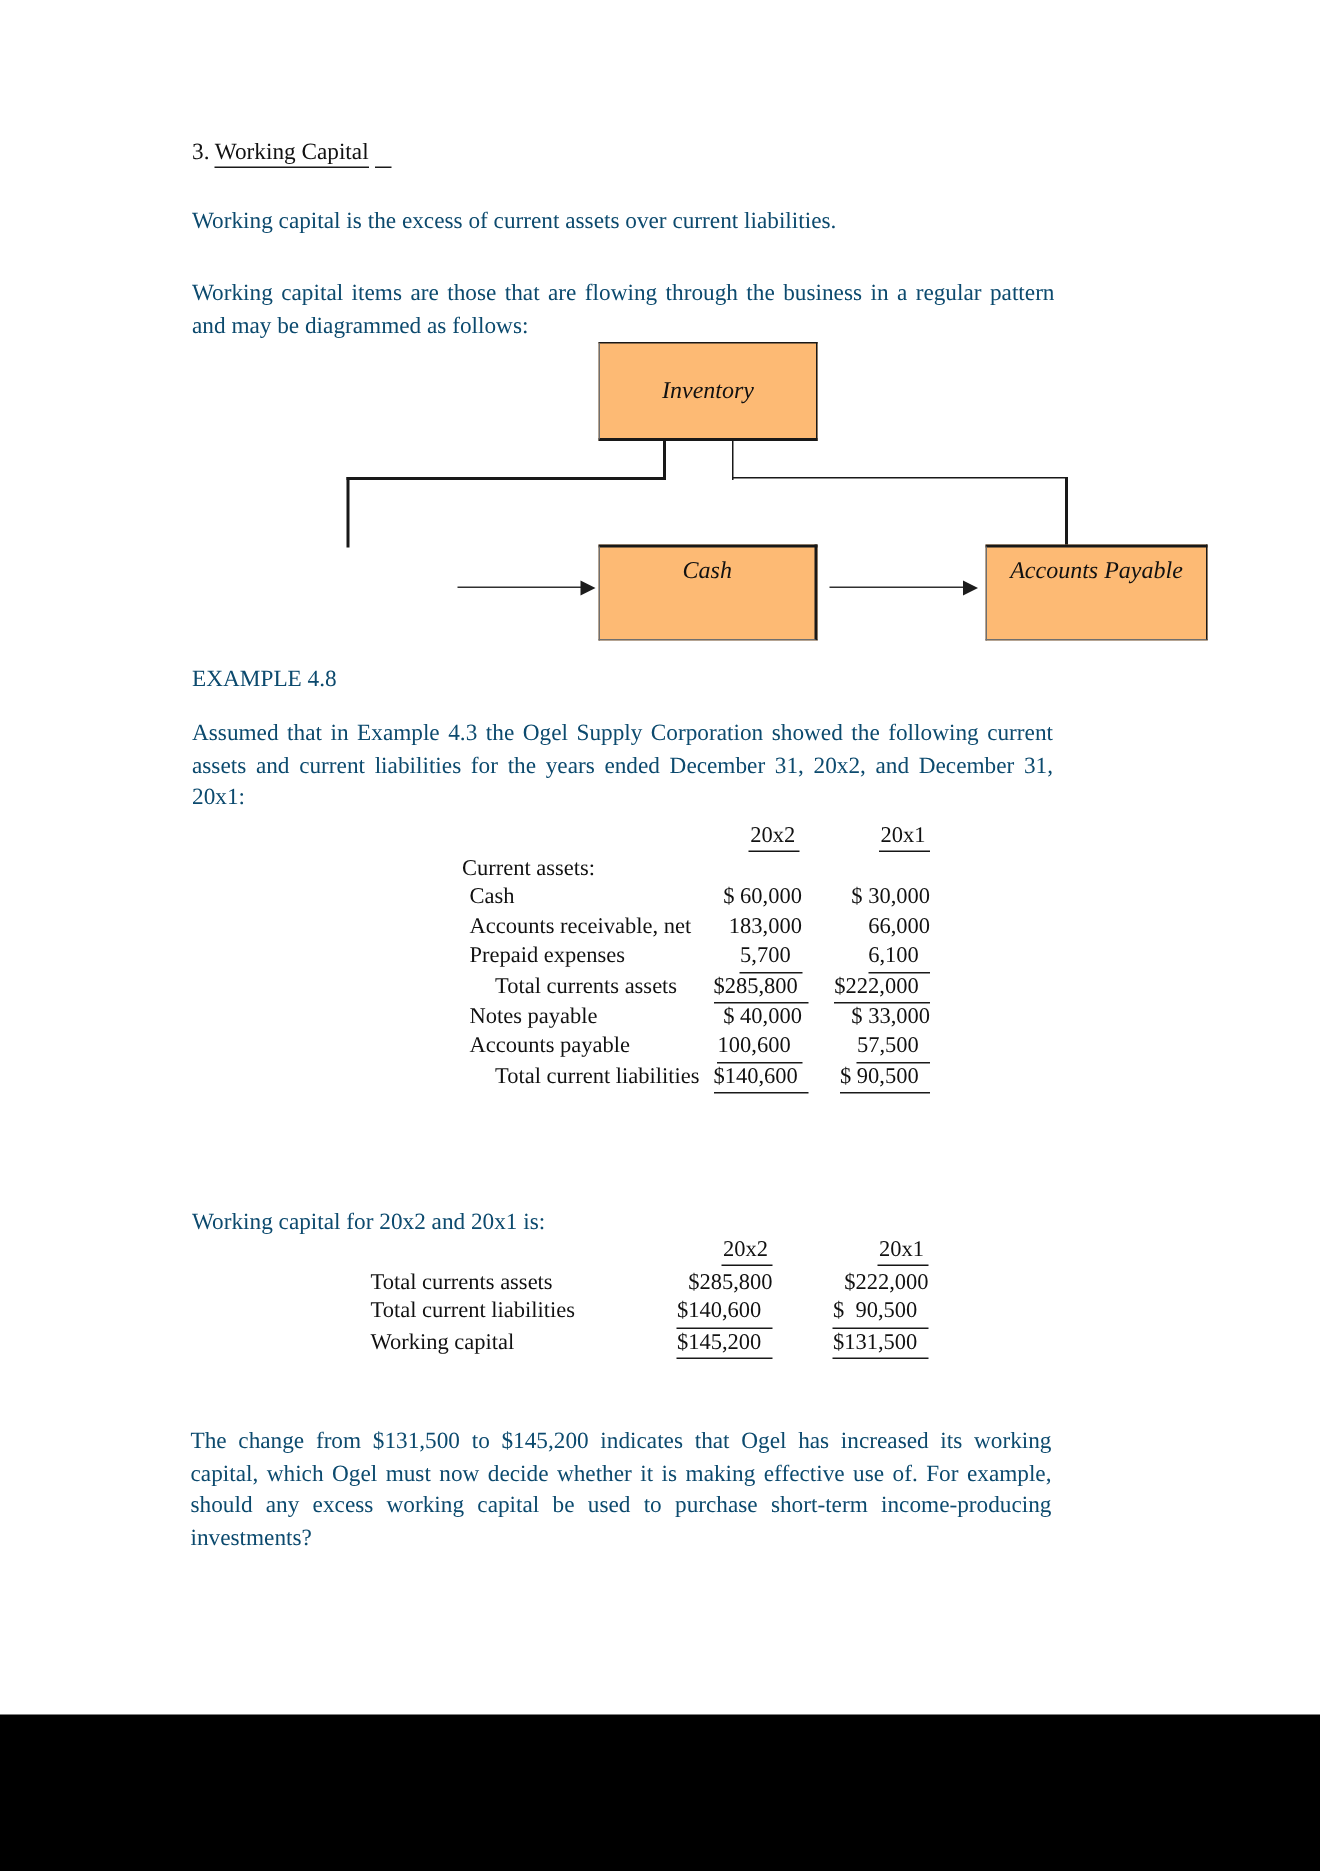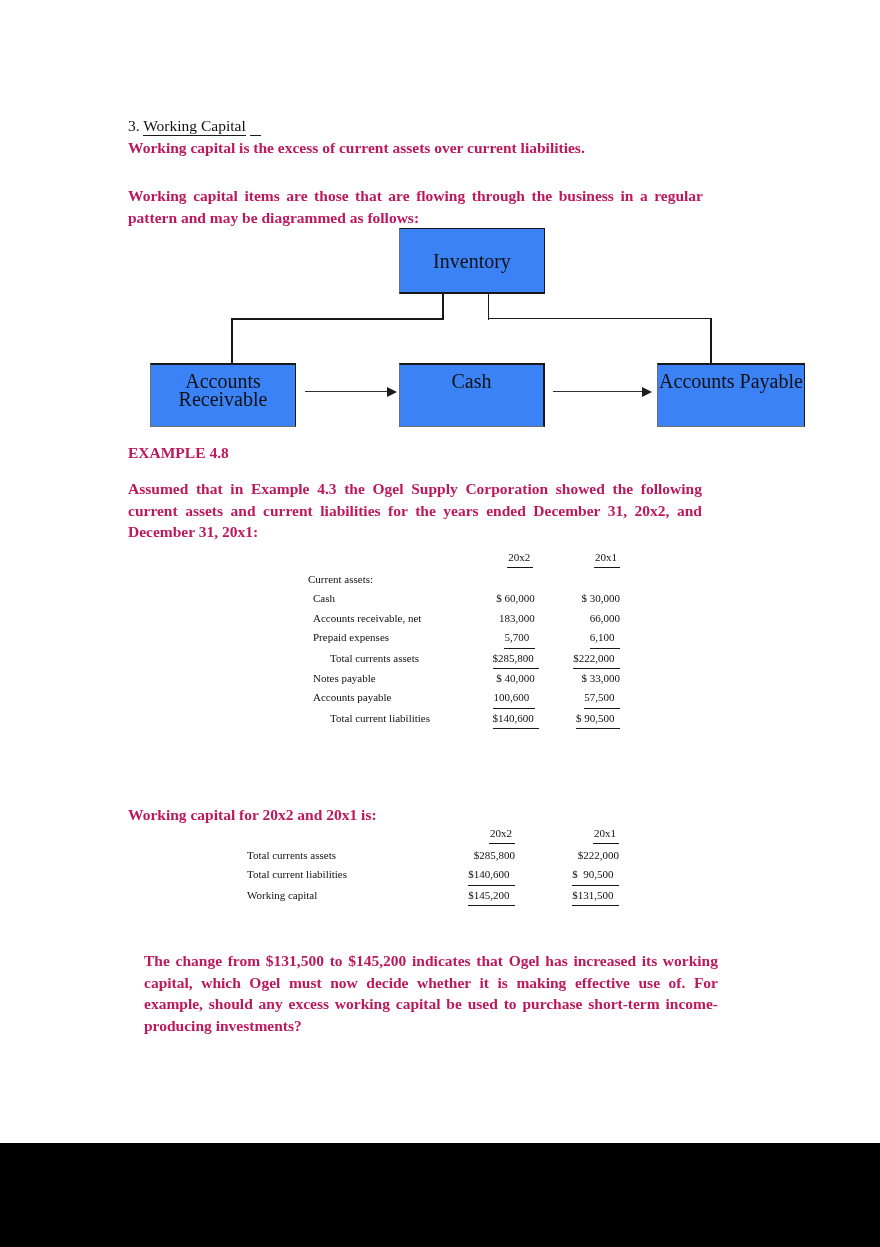--- a/index.html
+++ b/index.html
@@ -29,80 +29,80 @@
     top: 1143px;
     width: 880px;
     height: 104px;
     background: #000000;
   }
 
   
   .heading-row {
     position: absolute;
     left: 128px;
-    top: 116px;
+    top: 92px;
     font-size: 15.5px;
     line-height: 20px;
     white-space: nowrap;
   }
   .heading-row .num { }
   .heading-row .ttl {
     border-bottom: 1.4px solid #1a1a1a;
     padding-bottom: 1px;
   }
 
   .para {
     position: absolute;
     font-size: 15.5px;
     line-height: 21.5px;
-    color: #be185d;
-    font-weight: bold;
+    color: #0c4a6e;
   }
   .para.just { text-align: justify; margin-top: 12px; }
 
   #para-excess {
     left: 128px; top: 137px; width: 600px;
   }
   #para-flow {
     left: 128px; top: 173px; width: 575px;
   }
   #example-label {
     left: 128px; top: 442px; width: 400px;
   }
   #para-assumed {
     left: 128px; top: 478px; width: 574px;
     text-align: justify;
   }
   #para-wc-intro {
     left: 128px; top: 804px; width: 480px;
   }
   #para-closing {
-    left: 144px; top: 950px; width: 574px;
+    left: 127px; top: 950px; width: 574px;
     text-align: justify;
   }
 
   
   .diagram {
     position: absolute;
     left: 0; top: 0;
     width: 880px;
     height: 440px;
     pointer-events: none;
   }
   .dbox {
     position: absolute;
     box-sizing: border-box;
     border: 1.1px solid #6f6f6f;
     border-top-color: #181818;
     border-right-color: #181818;
-    background: #3b82f6;
-    font-size: 20px;
+    background: #fdba74;
+    font-size: 16px;
     line-height: 18px;
     text-align: center;
     color: #111111;
+    font-style: italic;
   }
   .dbox span { display: block; }
   #box-inventory {
     left: 399px; top: 228px; width: 146px; height: 66px;
     border-bottom: 2px solid #181818;
   }
   #box-inventory .lbl { padding-top: 23px; }
   #box-ar {
     left: 150px; top: 363px; width: 146px; height: 64px;
     border-top-width: 2px;
@@ -150,21 +150,21 @@
   #arrow-ar-cash  { left: 305px; top: 387px; width: 92px; }
   #arrow-ar-cash .shaft { width: 83px; }
   #arrow-ar-cash .head  { left: 82px; }
   #arrow-cash-ap  { left: 553px; top: 387px; width: 99px; }
   #arrow-cash-ap .shaft { width: 90px; }
   #arrow-cash-ap .head  { left: 89px; }
 
   
   .ftable {
     position: absolute;
-    font-size: 11px;
+    font-size: 15px;
     line-height: 19.4px;
     color: #111111;
   }
   .ftable .trow {
     display: flex;
     align-items: flex-start;
   }
   .ftable .c-label {
     white-space: normal;
   }
@@ -223,24 +223,20 @@
     </div>
 
     <div class="vline" id="stub-left"></div>
     <div class="hline" id="rail-left"></div>
     <div class="vline" id="drop-left"></div>
 
     <div class="vline" id="stub-right"></div>
     <div class="hline" id="rail-right"></div>
     <div class="vline" id="drop-right"></div>
 
-    <div class="dbox" id="box-ar">
-      <span class="lbl">Accounts</span>
-      <span>Receivable</span>
-    </div>
 
     <div class="arrow" id="arrow-ar-cash">
       <div class="shaft"></div>
       <div class="head"></div>
     </div>
 
     <div class="dbox" id="box-cash">
       <span class="lbl">Cash</span>
     </div>
 

